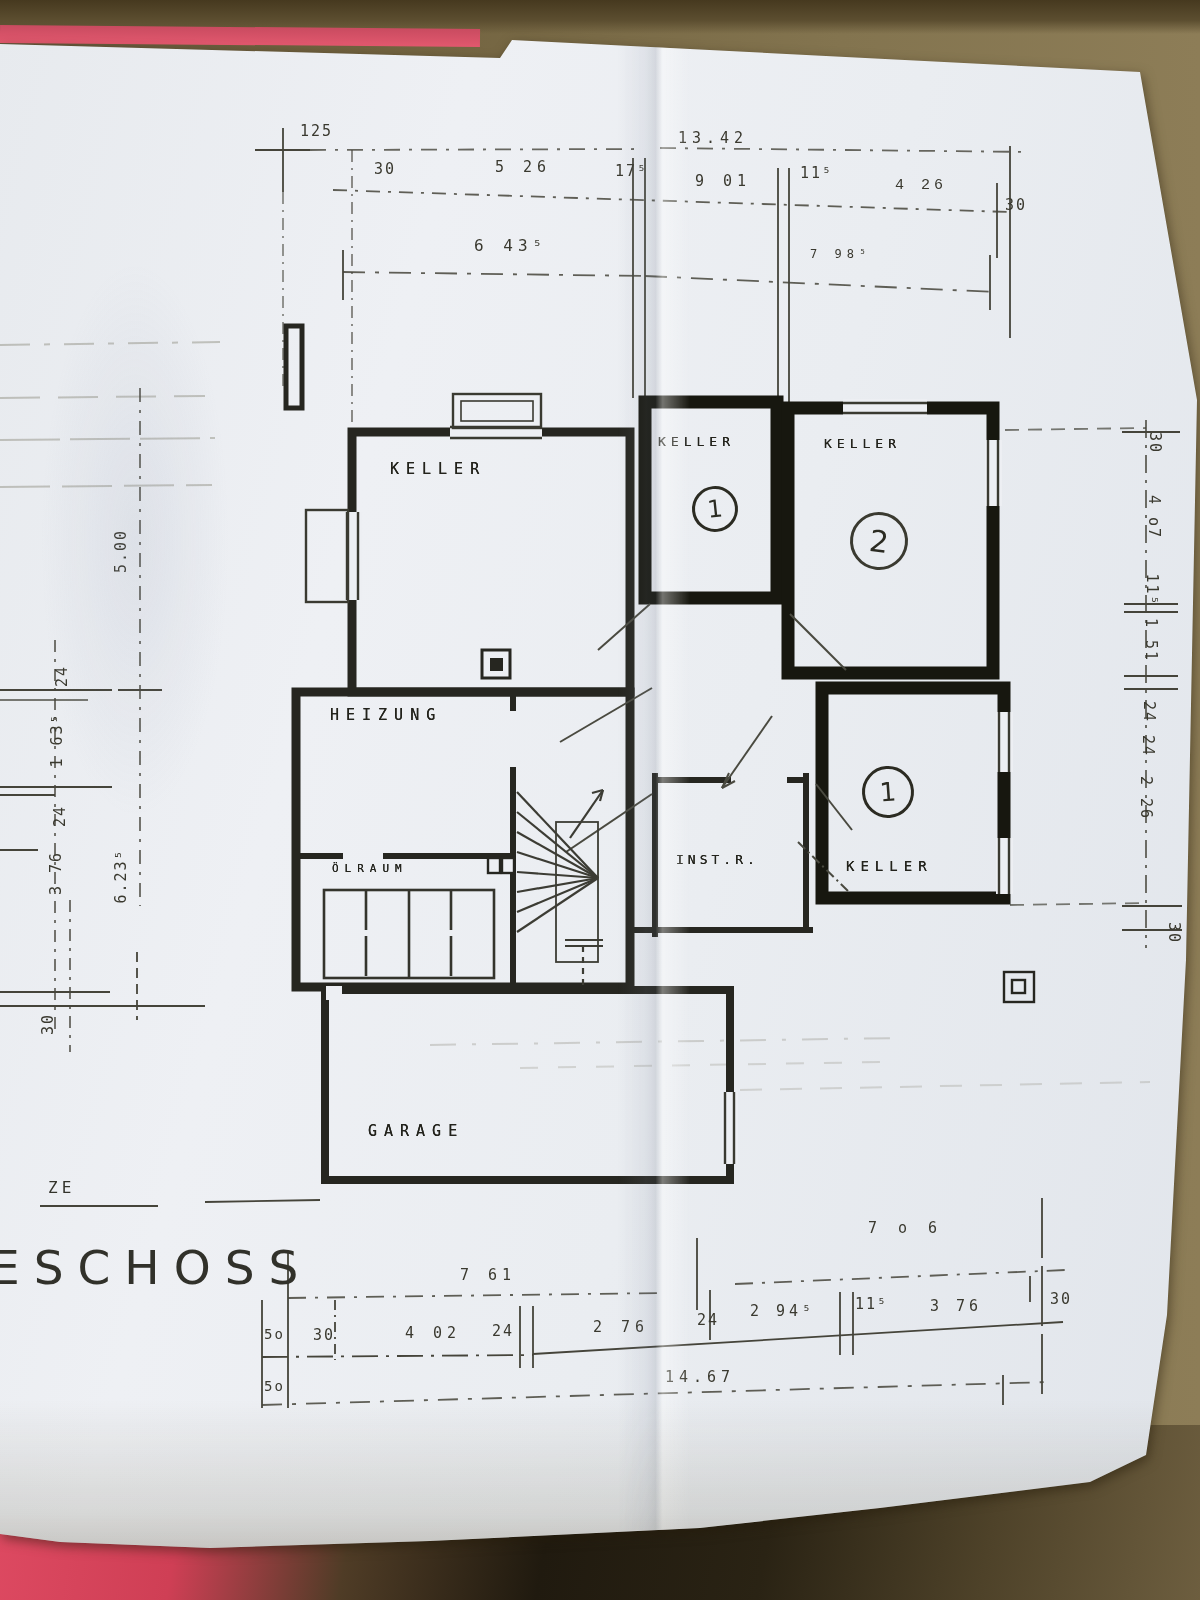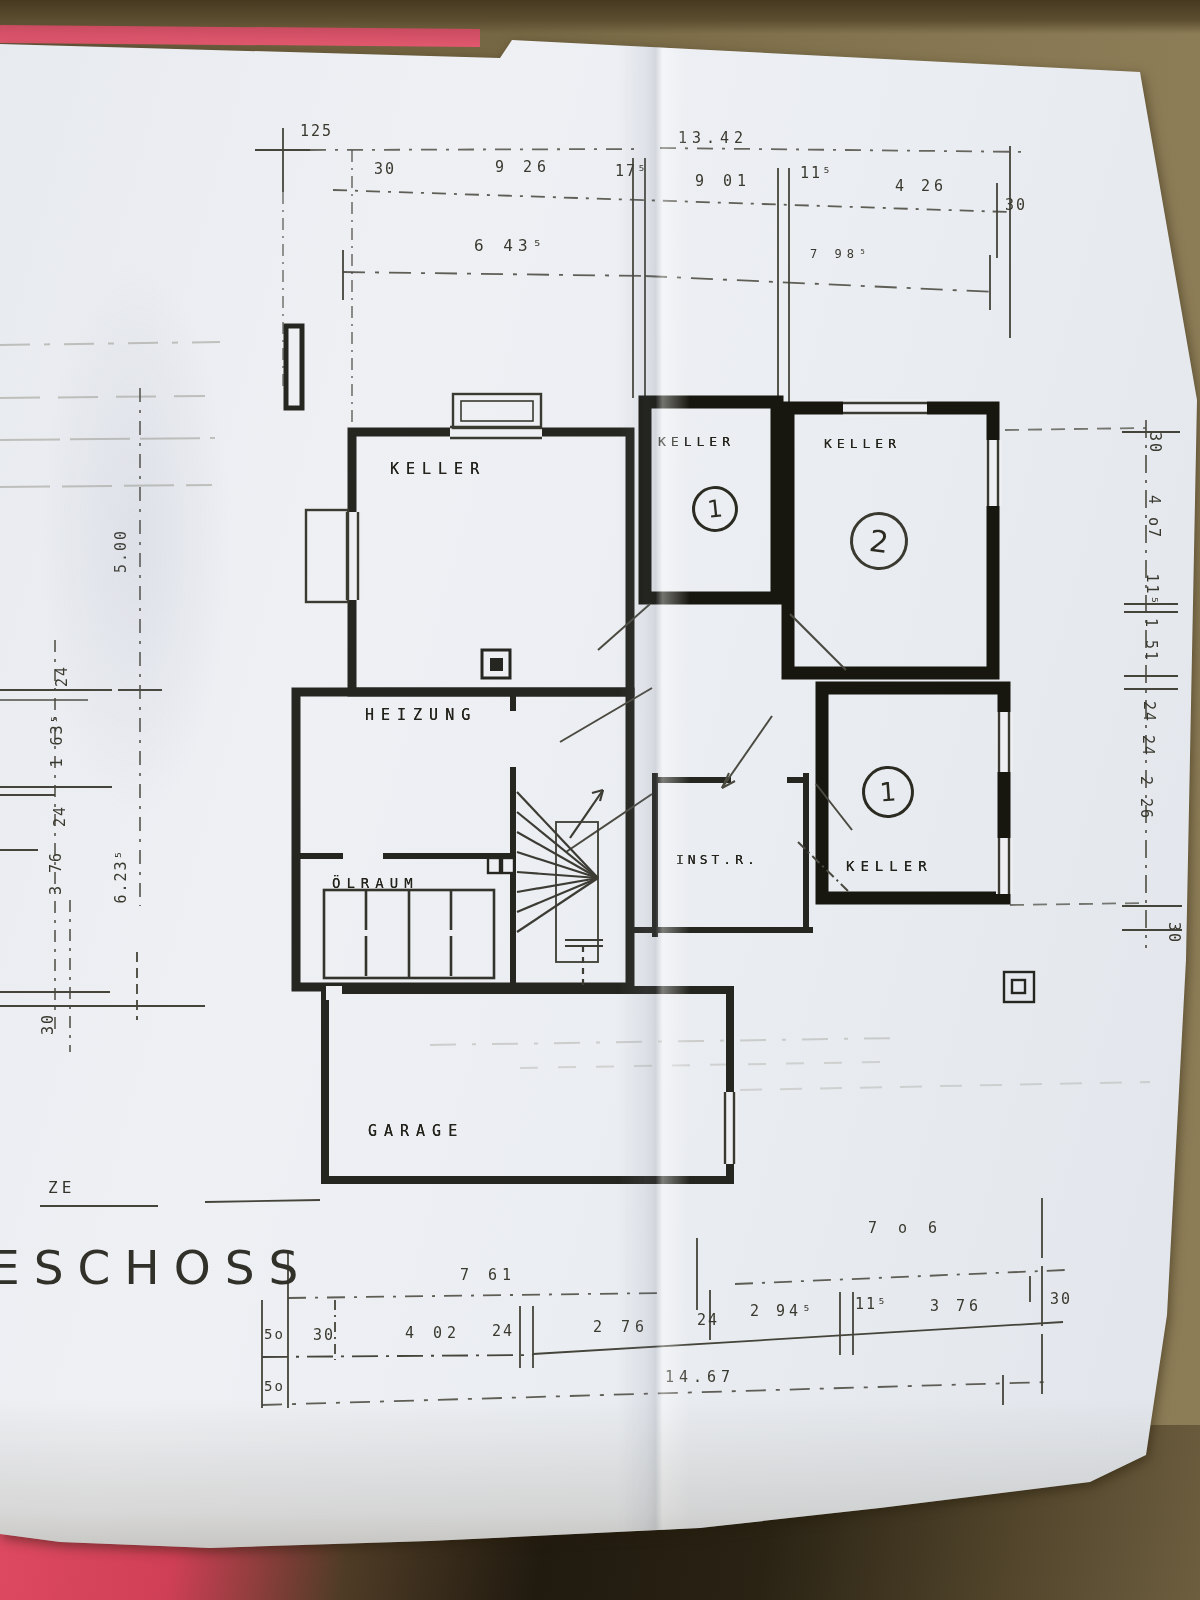--- a/index.html
+++ b/index.html
@@ -221,34 +221,34 @@
         <rect x="324" y="890" width="170" height="88"></rect>
         <line x1="366" y1="890" x2="366" y2="978" stroke-dasharray="40 6"></line>
         <line x1="409" y1="890" x2="409" y2="978"></line>
         <line x1="451" y1="890" x2="451" y2="978" stroke-dasharray="40 6"></line>
       </g>
     </svg>
 
     <span class="lbl dim" style="left:300px;top:122px;">125</span>
     <span class="lbl dim" style="left:678px;top:129px;letter-spacing:5px;">13.42</span>
     <span class="lbl dim" style="left:374px;top:160px;">30</span>
-    <span class="lbl dim" style="left:495px;top:158px;letter-spacing:5px;">9 26</span>
+    <span class="lbl dim" style="left:495px;top:158px;letter-spacing:5px;">5 26</span>
     <span class="lbl dim" style="left:615px;top:162px;">17⁵</span>
     <span class="lbl dim" style="left:695px;top:172px;letter-spacing:5px;">9 01</span>
     <span class="lbl dim" style="left:800px;top:164px;">11⁵</span>
-    <span class="lbl dim" style="left:895px;top:177px;letter-spacing:4px;">4 26</span>
+    <span class="lbl dim" style="left:895px;top:177px;letter-spacing:4px;font-family:Liberation Mono, monospace;">4 26</span>
     <span class="lbl dim" style="left:1005px;top:196px;">30</span>
     <span class="lbl dim" style="left:474px;top:236px;letter-spacing:5px;font-size:16px;">6 43⁵</span>
     <span class="lbl dim" style="left:810px;top:247px;letter-spacing:5px;font-size:12px;">7 98⁵</span>
 
     <span class="lbl room" style="left:390px;top:460px;">KELLER</span>
     <span class="lbl room" style="left:658px;top:434px;font-size:13px;letter-spacing:5px;">KELLER</span>
     <span class="lbl room" style="left:824px;top:436px;font-size:13px;letter-spacing:5px;">KELLER</span>
-    <span class="lbl room" style="left:330px;top:706px;margin-left:35px;">HEIZUNG</span>
-    <span class="lbl room" style="left:332px;top:862px;font-size:14px;letter-spacing:6px;margin-top:13px;">ÖLRAUM</span>
+    <span class="lbl room" style="left:330px;top:706px;">HEIZUNG</span>
+    <span class="lbl room" style="left:332px;top:862px;font-size:11px;letter-spacing:6px;">ÖLRAUM</span>
     <span class="lbl room" style="left:676px;top:852px;font-size:13px;letter-spacing:4px;">INST.R.</span>
     <span class="lbl room" style="left:846px;top:858px;font-size:14px;letter-spacing:6px;">KELLER</span>
     <span class="lbl room" style="left:368px;top:1122px;font-size:15px;">GARAGE</span>
 
     <div class="badge" style="left:692px;top:486px;width:40px;height:40px;font-size:24px;transform:rotate(-6deg);">
           <span>1</span>
         </div>
     <div class="badge" style="left:850px;top:512px;width:52px;height:52px;font-size:30px;border-width:3.5px;border-color:#3a3a30;transform:rotate(7deg);">
           <span>2</span>
         </div>

